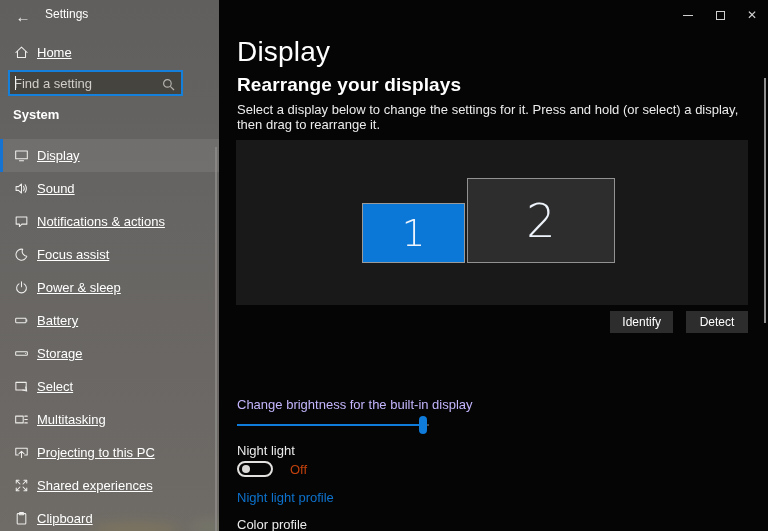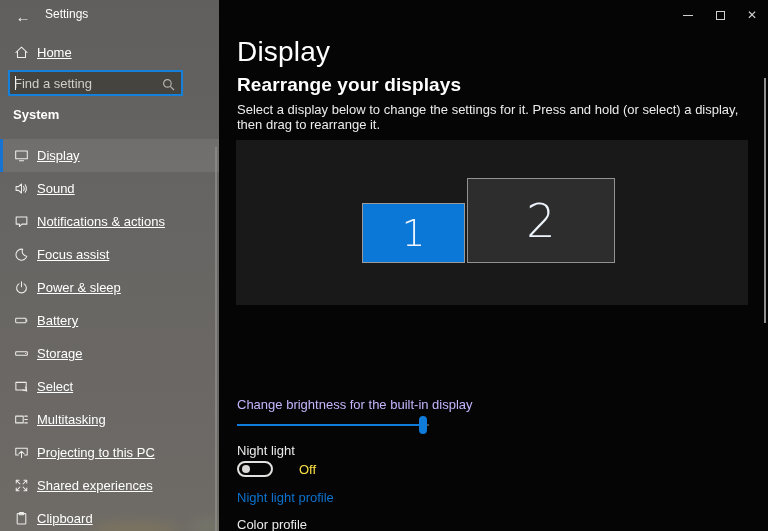--- a/index.html
+++ b/index.html
@@ -81,21 +81,21 @@
   #brightness-label { position:absolute; left:18px; top:397px; font-size:13px; color:#c4b5fd; }
   #brightness-slider { position:absolute; left:18px; top:416px; width:192px; height:18px; cursor:pointer; }
   #slider-track { position:absolute; left:0; top:8px; width:192px; height:2px; background:#4d4d4d; }
   #slider-fill { position:absolute; left:0; top:8px; height:2px; background:#0f7bdb; }
   #slider-thumb { position:absolute; top:0; width:8px; height:18px; border-radius:4px; background:#0f7bdb; }
 
   #nightlight-label { position:absolute; left:18px; top:443px; font-size:13px; color:#ebebeb; }
   #nightlight-toggle { position:absolute; left:18px; top:461px; display:flex; align-items:center; cursor:pointer; }
   #toggle-pill { width:36px; height:16px; border:2px solid #e2e1df; border-radius:9px; position:relative; }
   #toggle-knob { position:absolute; left:3px; top:2px; width:8px; height:8px; border-radius:50%; background:#d8d7d5; }
-  #toggle-state { margin-left:26px; font-size:13px; color:#fde047; }
+  #toggle-state { margin-left:17px; font-size:13px; color:#c2410c; }
 
   #nightlight-link { position:absolute; left:18px; top:490px; font-size:13px; color:#0d72cd; cursor:pointer; }
 
   #colorprofile-label { position:absolute; left:18px; top:517px; font-size:13px; color:#ebebeb; }
 
   #main-scrollthumb { position:absolute; left:545px; top:78px; width:2px; height:245px; background:#8f8f8f; cursor:pointer; }
 </style>
 </head>
 <body>
 
@@ -276,20 +276,24 @@
 
     <div id="monitor-panel">
       <div id="monitor-1" class="monitor">
         <span class="monitor-num">1</span>
       </div>
       <div id="monitor-2" class="monitor">
         <span class="monitor-num">2</span>
       </div>
     </div>
 
+    <div id="monitor-actions">
+      <button class="flat-btn">Identify</button>
+      <button class="flat-btn">Detect</button>
+    </div>
 
     <div id="brightness-label">Change brightness for the built-in display</div>
 
     <div id="brightness-slider">
       <div id="slider-track"></div>
       <div id="slider-fill" style="width: 186px;"></div>
       <div id="slider-thumb" style="left: 182px;"></div>
     </div>
 
     <div id="nightlight-label">Night light</div>

